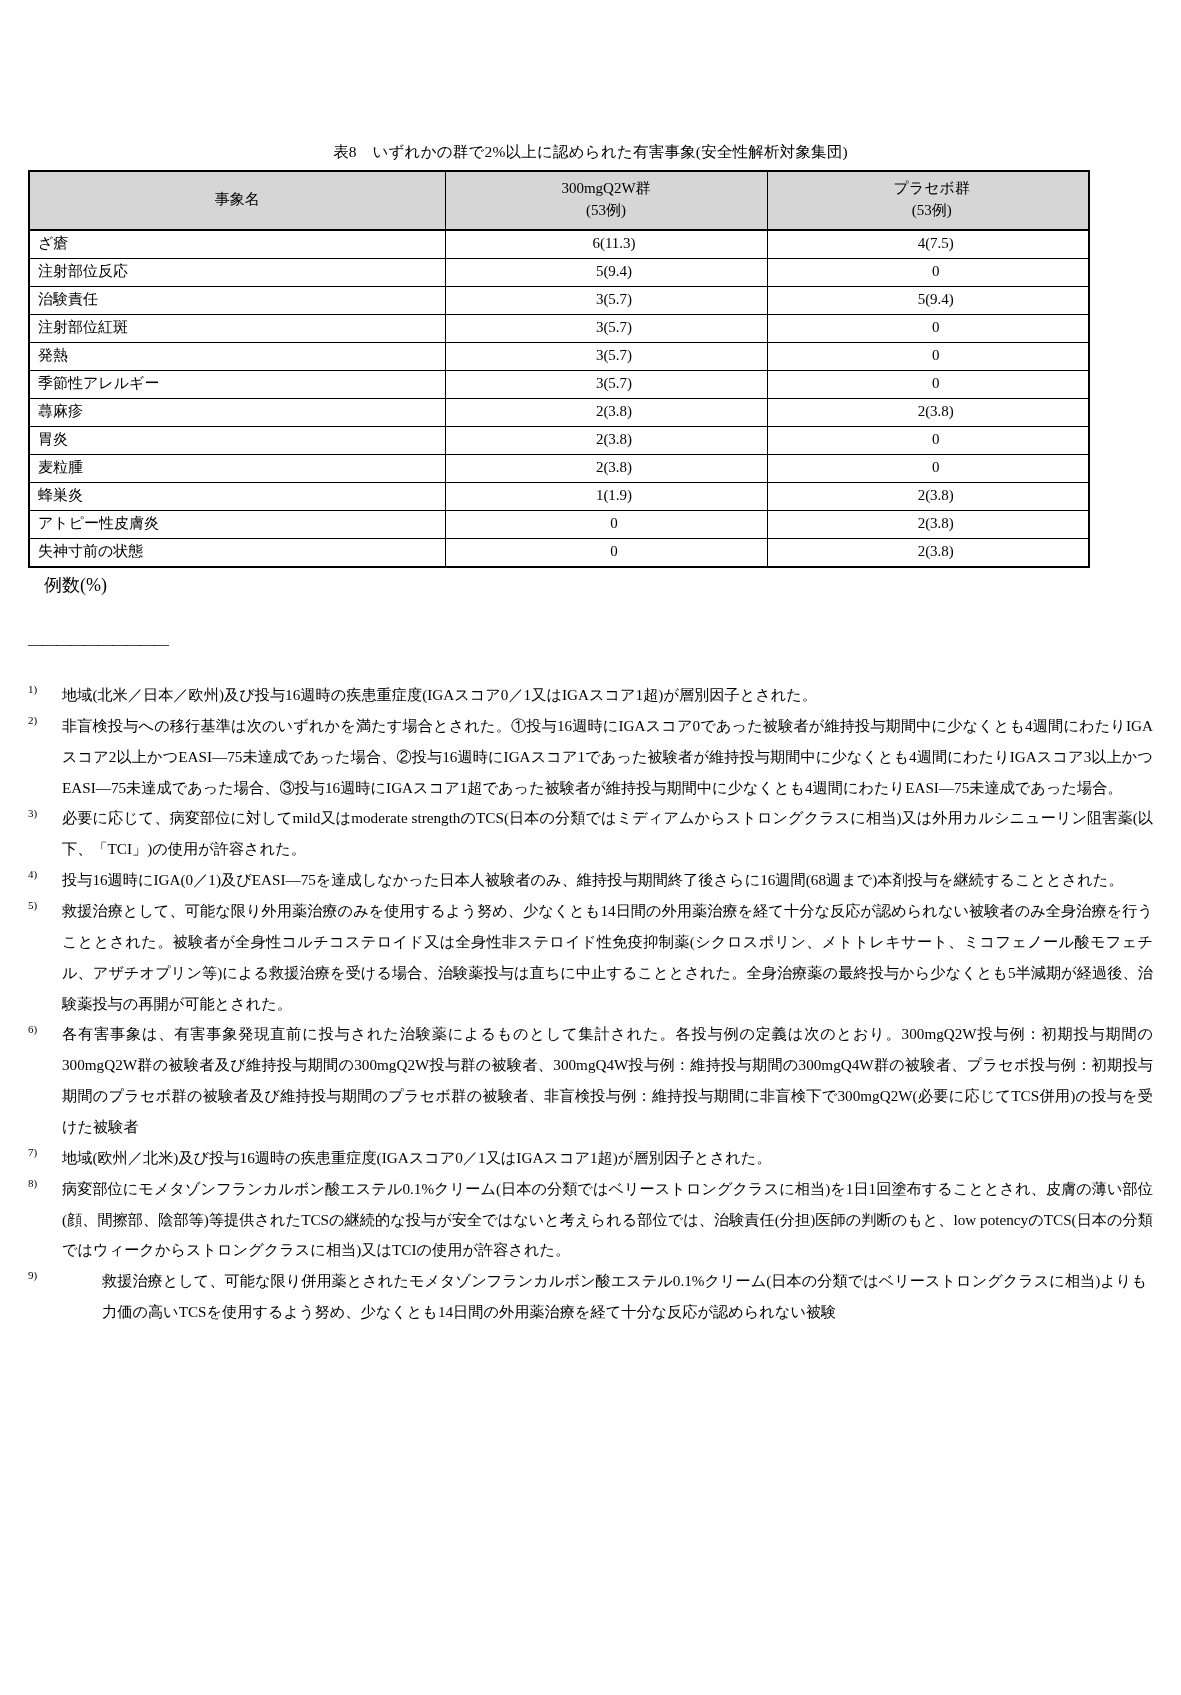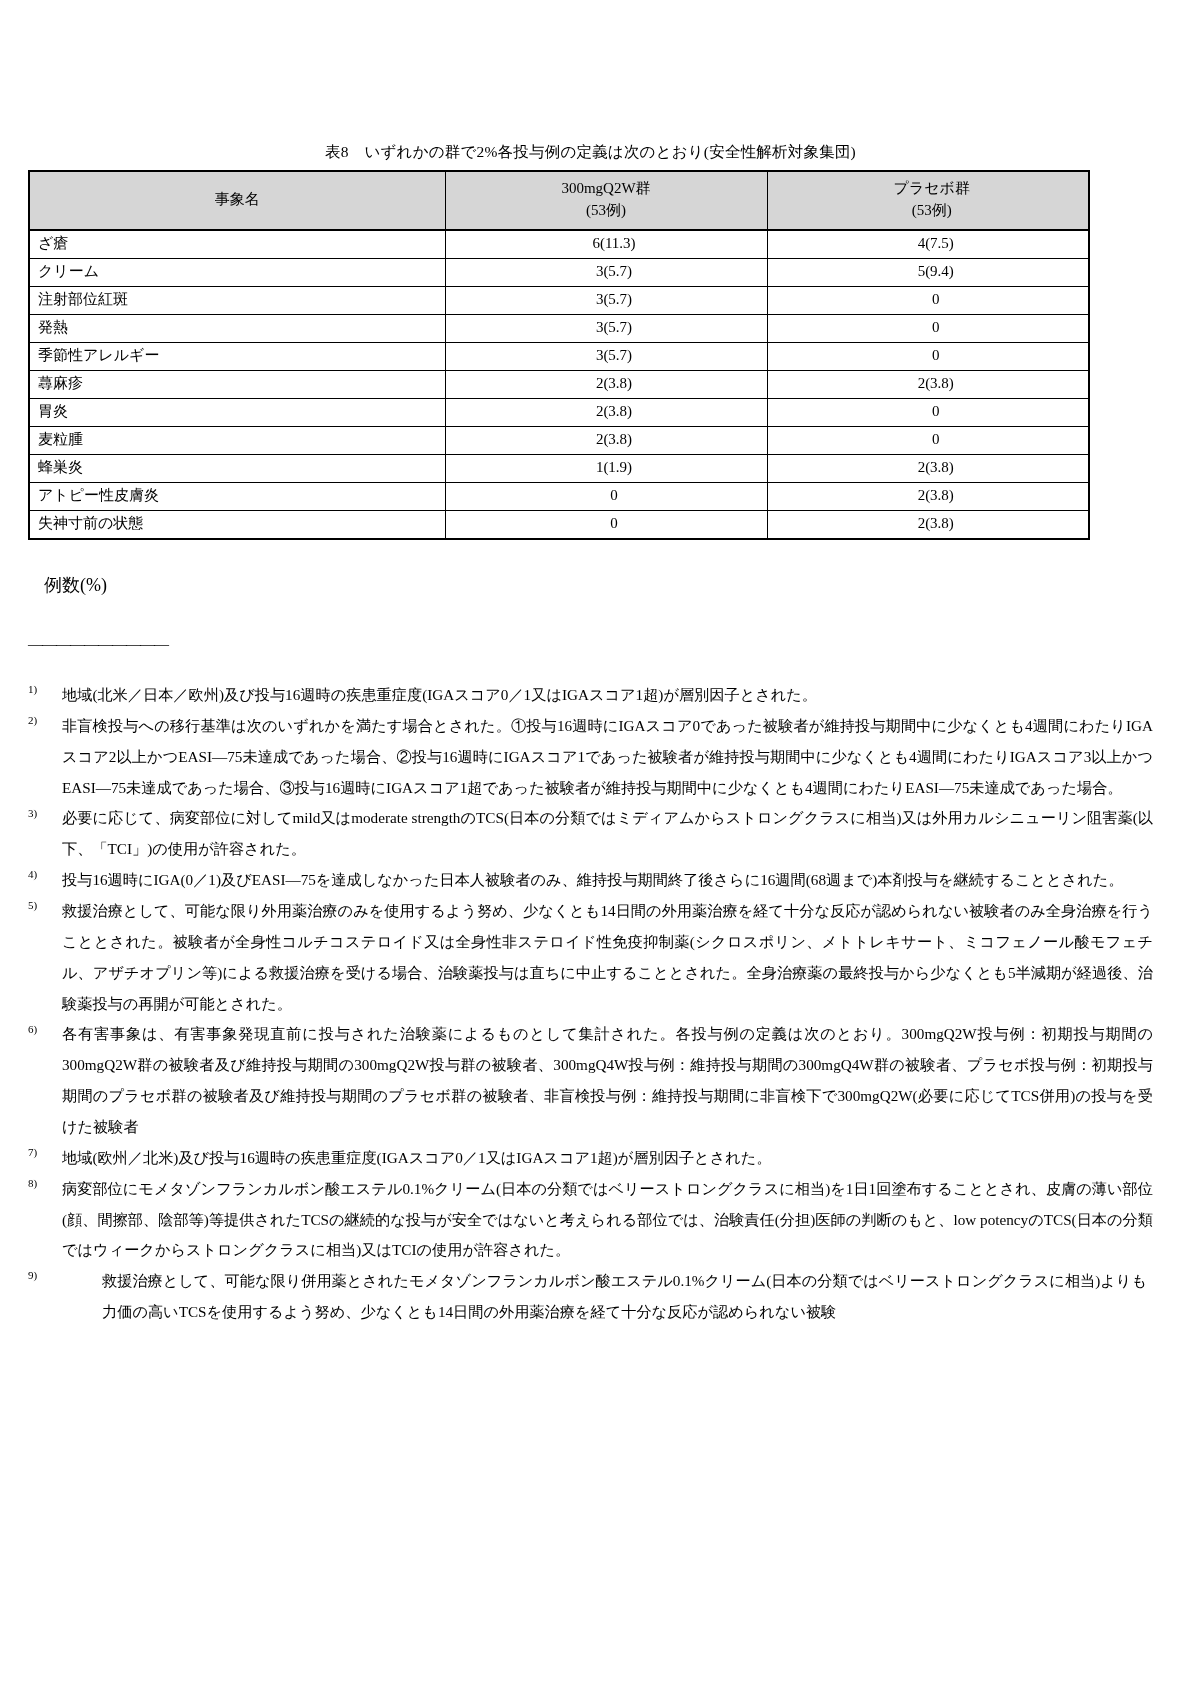--- a/index.html
+++ b/index.html
@@ -133,21 +133,21 @@
   .fn-body {
     display: block;
   }
   .fn-body.last-left { text-align: left; margin-left: 40px; }
 </style>
 </head>
 <body>
 
 <div class="page">
 
-  <div class="table-caption">表8　いずれかの群で2%各投与例の定義は次のとおり(安全性解析対象集団)</div>
+  <div class="table-caption">表8　いずれかの群で2%以上に認められた有害事象(安全性解析対象集団)</div>
 
   <div class="table-wrap">
     <table class="ae-table">
       <colgroup>
         <col class="c-name">
         <col class="c-v1">
         <col class="c-v2">
       </colgroup>
       <thead>
         <tr>
@@ -162,21 +162,26 @@
           </th>
         </tr>
       </thead>
       <tbody id="table-body">
           <tr>
             <td>ざ瘡</td>
             <td class="val">6(11.3)</td>
             <td class="val">4(7.5)</td>
           </tr>
           <tr>
-            <td>クリーム</td>
+            <td>注射部位反応</td>
+            <td class="val">5(9.4)</td>
+            <td class="val">0</td>
+          </tr>
+          <tr>
+            <td>治験責任</td>
             <td class="val">3(5.7)</td>
             <td class="val">5(9.4)</td>
           </tr>
           <tr>
             <td>注射部位紅斑</td>
             <td class="val">3(5.7)</td>
             <td class="val">0</td>
           </tr>
           <tr>
             <td>発熱</td>

